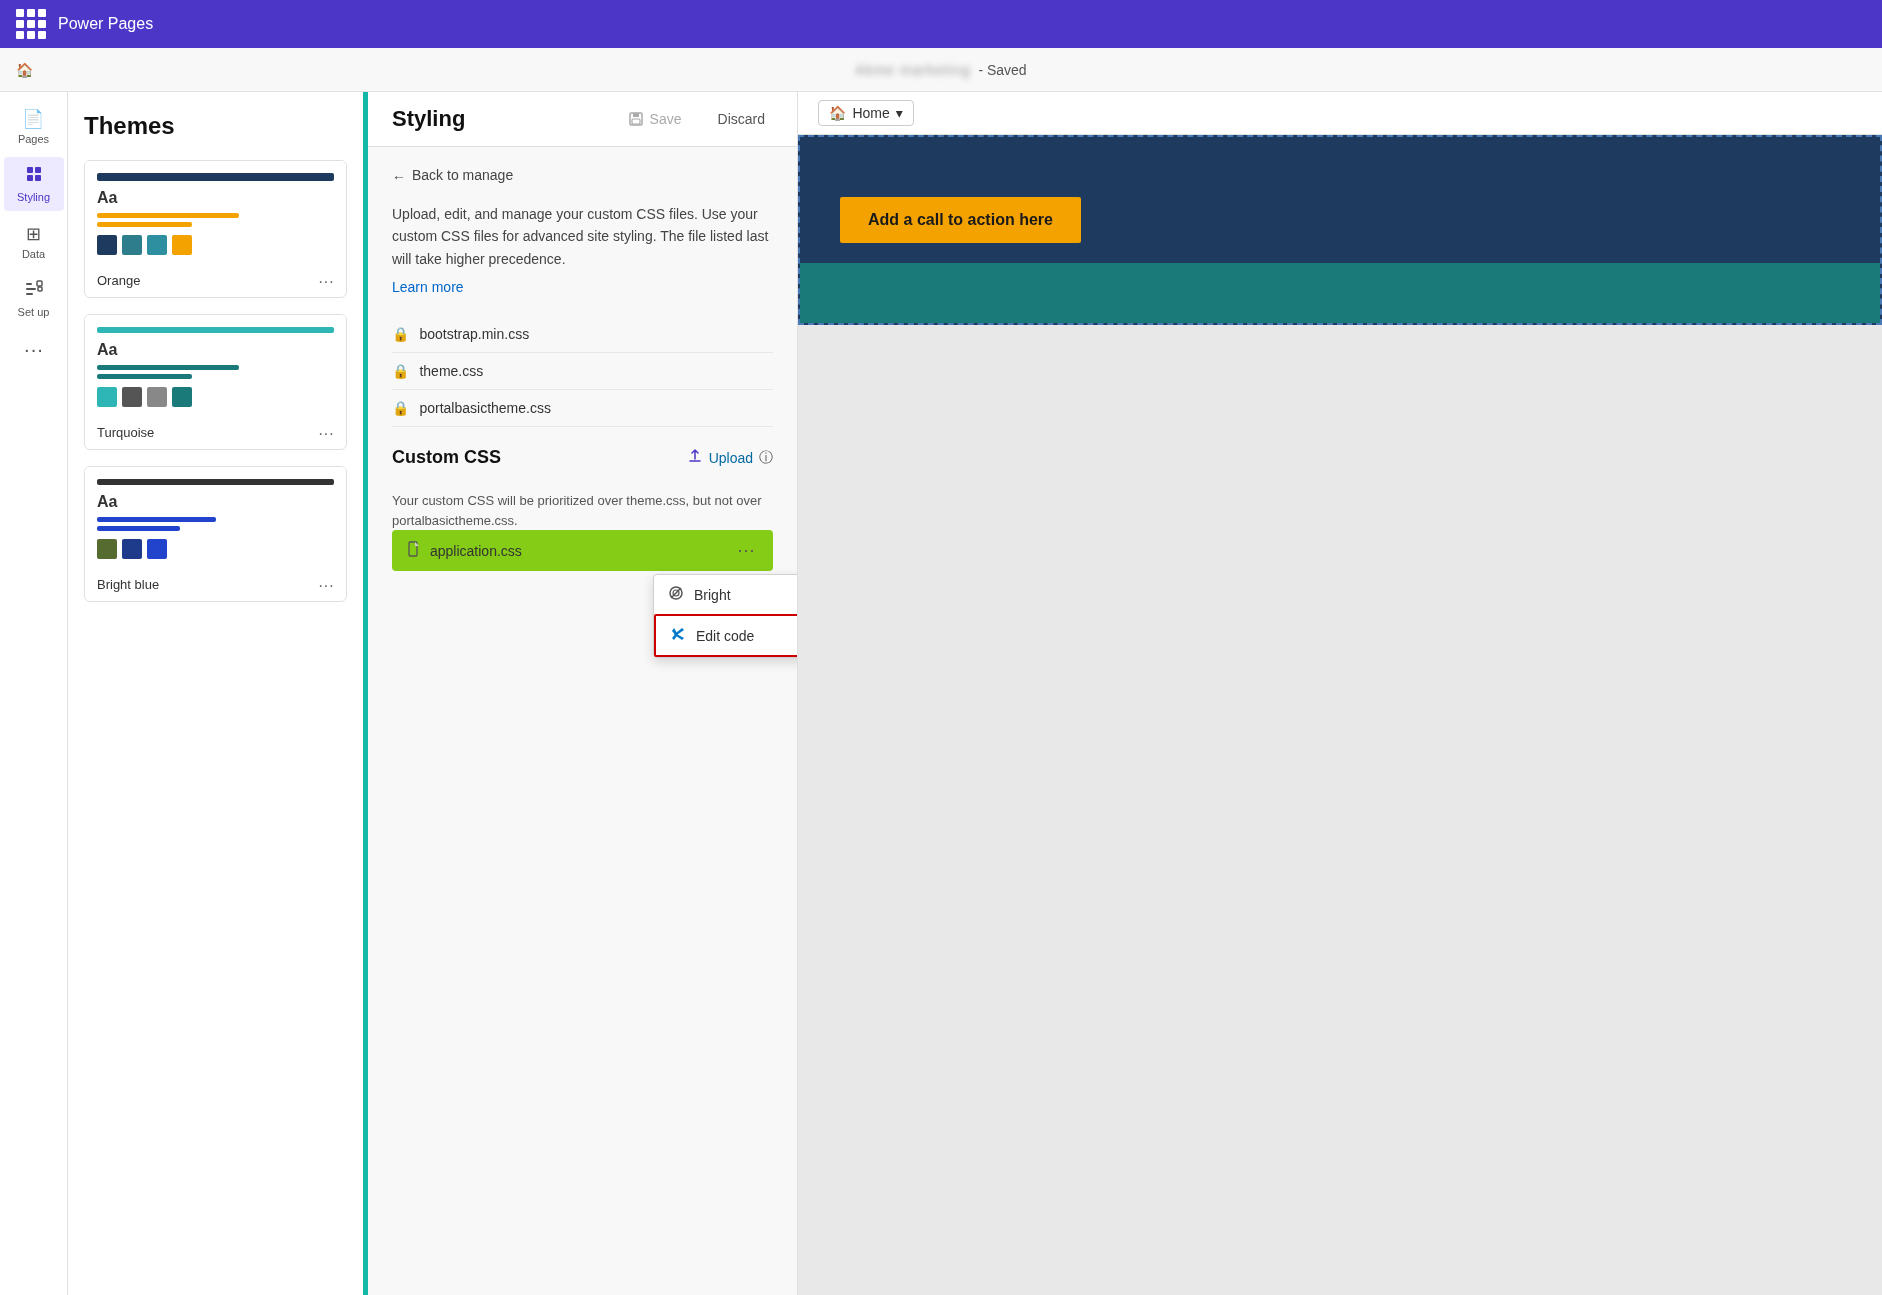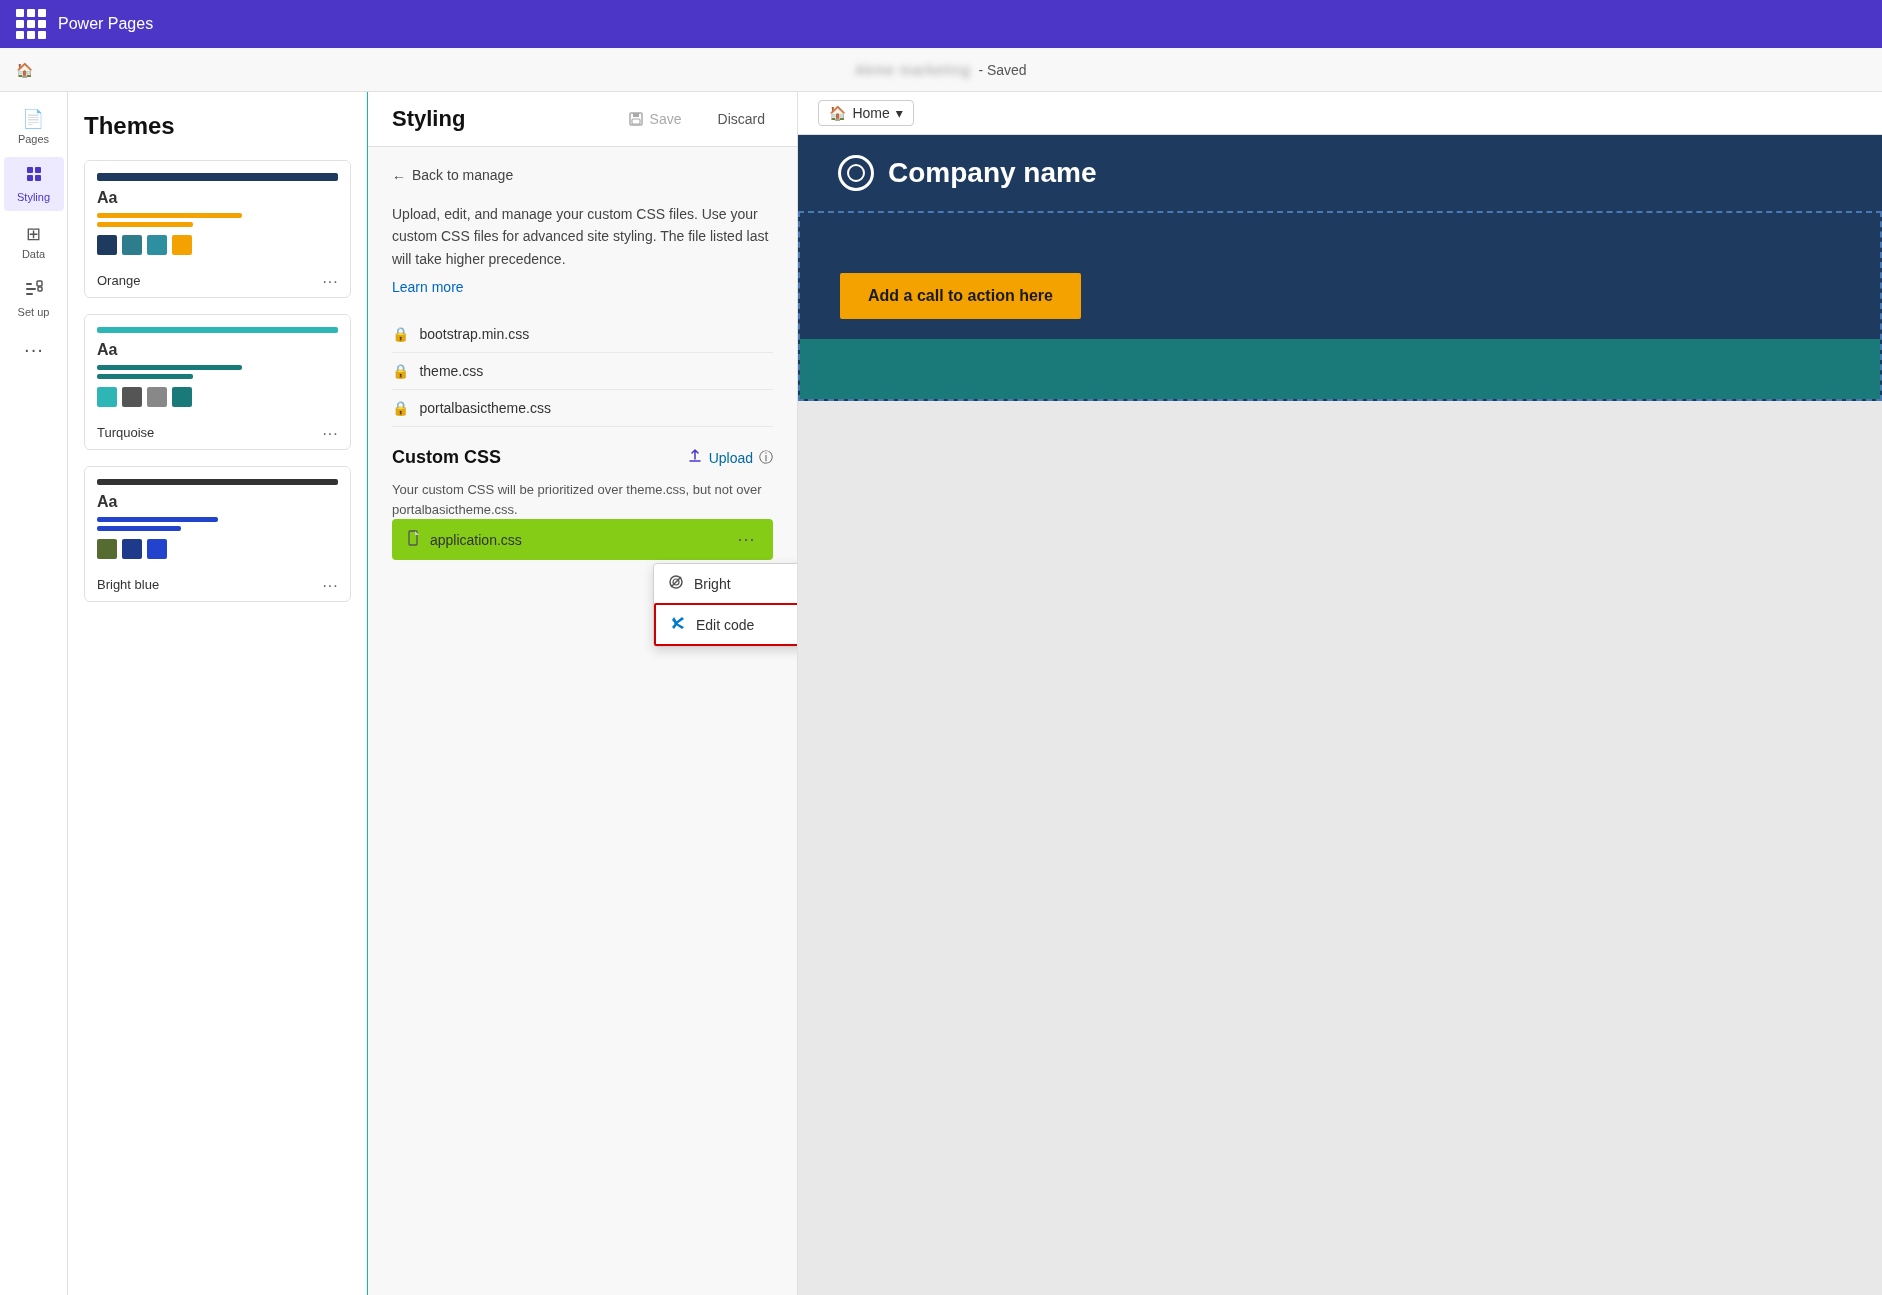--- a/index.html
+++ b/index.html
@@ -94,21 +94,21 @@
     .nav-item .nav-icon { font-size: 18px; color: #555; }
     .nav-item.active .nav-icon { color: #4b36c8; }
     .nav-item .nav-label { font-size: 11px; color: #555; }
     .nav-item.active .nav-label { color: #4b36c8; }
     .nav-dots { font-size: 20px; color: #555; margin-top: 8px; cursor: pointer; }
 
     
     .themes-panel {
       width: 300px;
       background: white;
-      border-right: 1px solid #14b8a6;
+      border-right: 5px solid #14b8a6;
       overflow-y: auto;
       padding: 20px 16px;
     }
     .themes-panel h2 {
       font-size: 24px;
       font-weight: 600;
       color: #111;
       margin-bottom: 20px;
     }
 
@@ -268,21 +268,21 @@
       border-bottom: 1px solid #e8e8e8;
       font-size: 14px;
       color: #333;
     }
     .lock-icon { font-size: 14px; color: #666; }
 
     .section-header {
       display: flex;
       align-items: center;
       justify-content: space-between;
-      margin-bottom: 12px;
+      margin-bottom: 23px;
     }
     .section-title {
       font-size: 18px;
       font-weight: 600;
       color: #111;
     }
     .upload-btn {
       display: flex;
       align-items: center;
       gap: 6px;
@@ -678,26 +678,20 @@
     <div class="preview-nav">
       <div class="preview-nav-home">
         <span>🏠</span>
         <span>Home</span>
         <span>▾</span>
       </div>
     </div>
 
     <div class="preview-content">
 
-      <div class="site-header">
-        <div class="site-logo-circle">
-          <div class="site-logo-inner"></div>
-        </div>
-        <span class="site-company-name">Company name</span>
-      </div>
 
       <div class="site-hero">
         <button class="site-cta-btn">Add a call to action here</button>
         <div class="site-footer-stripe"></div>
       </div>
     </div>
   </div>
 
 </div>
 

